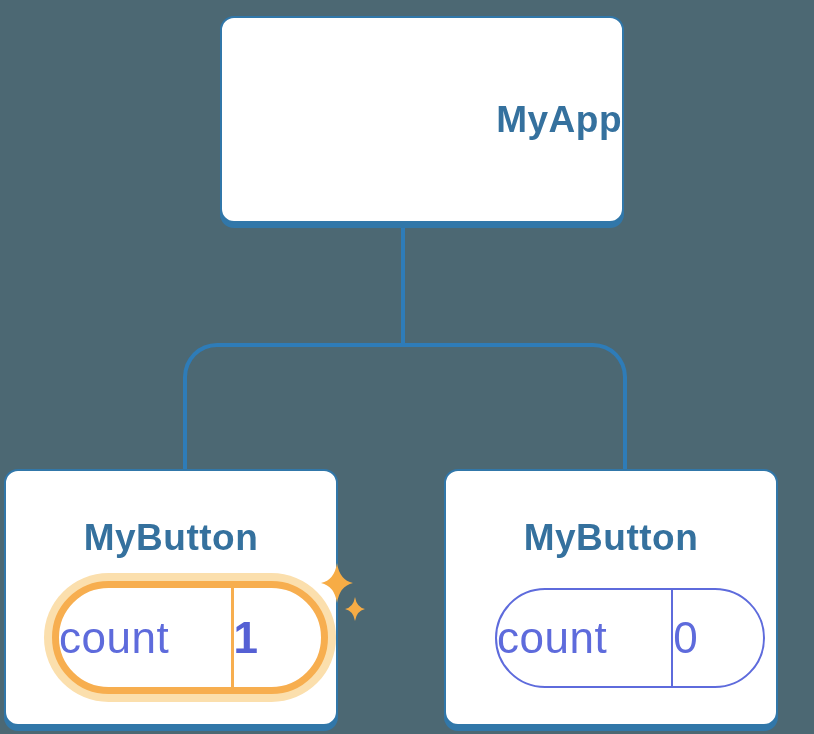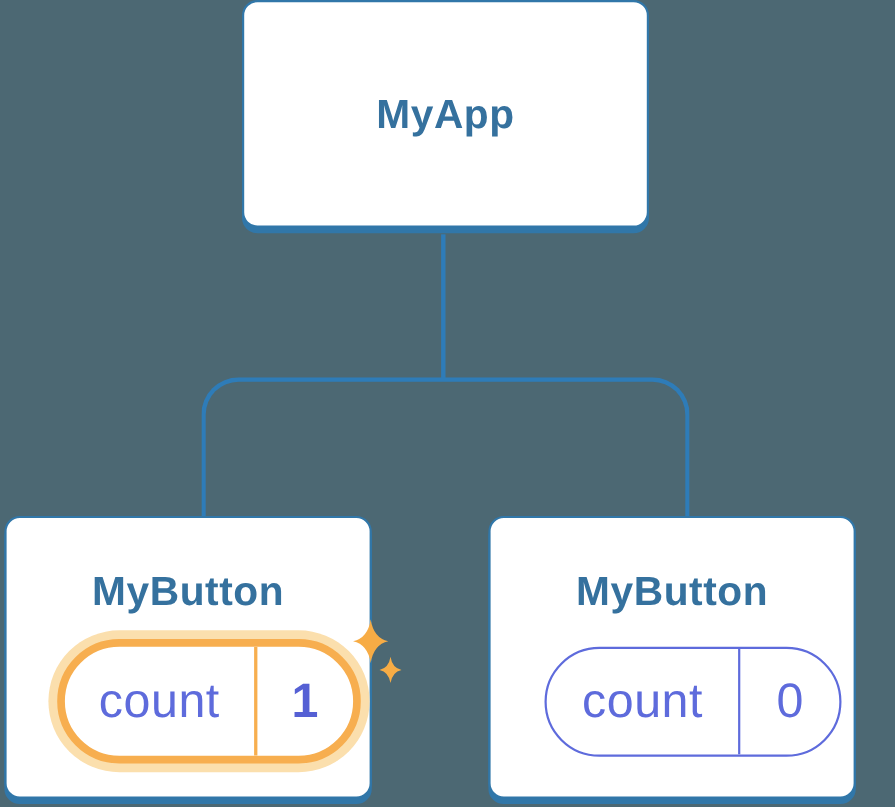--- a/index.html
+++ b/index.html
@@ -32,23 +32,23 @@
   
   .card {
     position: absolute;
     background: #ffffff;
     border: 2px solid #3177A9;
     border-radius: 14px;
     box-shadow: 0 5px 0 #3177A9;
     box-sizing: border-box;
   }
   .card.root {
-    left: 220px; top: 0;
-    width: 370px; height: 207px;
-    display: flex; align-items: center; justify-content: center;
+    left: 220px; top: 16px;
+    width: 404px; height: 207px;
+    display: flex; align-items: center; justify-content: flex-end;
   }
   .card.child {
     top: 469px;
     width: 334px; height: 257px;
   }
   .card.child-left  { left: 4px; }
   .card.child-right { left: 444px; }
 
   .node-title {
     color: #35719E;
@@ -69,21 +69,21 @@
     position: absolute;
     display: flex;
     box-sizing: border-box;
     background: #ffffff;
     border-radius: 999px;
     overflow: hidden;
   }
   .pill-cell {
     display: flex;
     align-items: center;
-    justify-content: center;
+    justify-content: flex-start;
   }
   .key-cell { flex: 0 0 65.5%; }
   .val-cell { flex: 1 1 auto; }
 
   .pill.normal {
     left: 49px; top: 117px;
     width: 270px; height: 100px;
     border: 2px solid #5E6BDC;
   }
   .pill.normal .val-cell { border-left: 2px solid #5E6BDC; }

